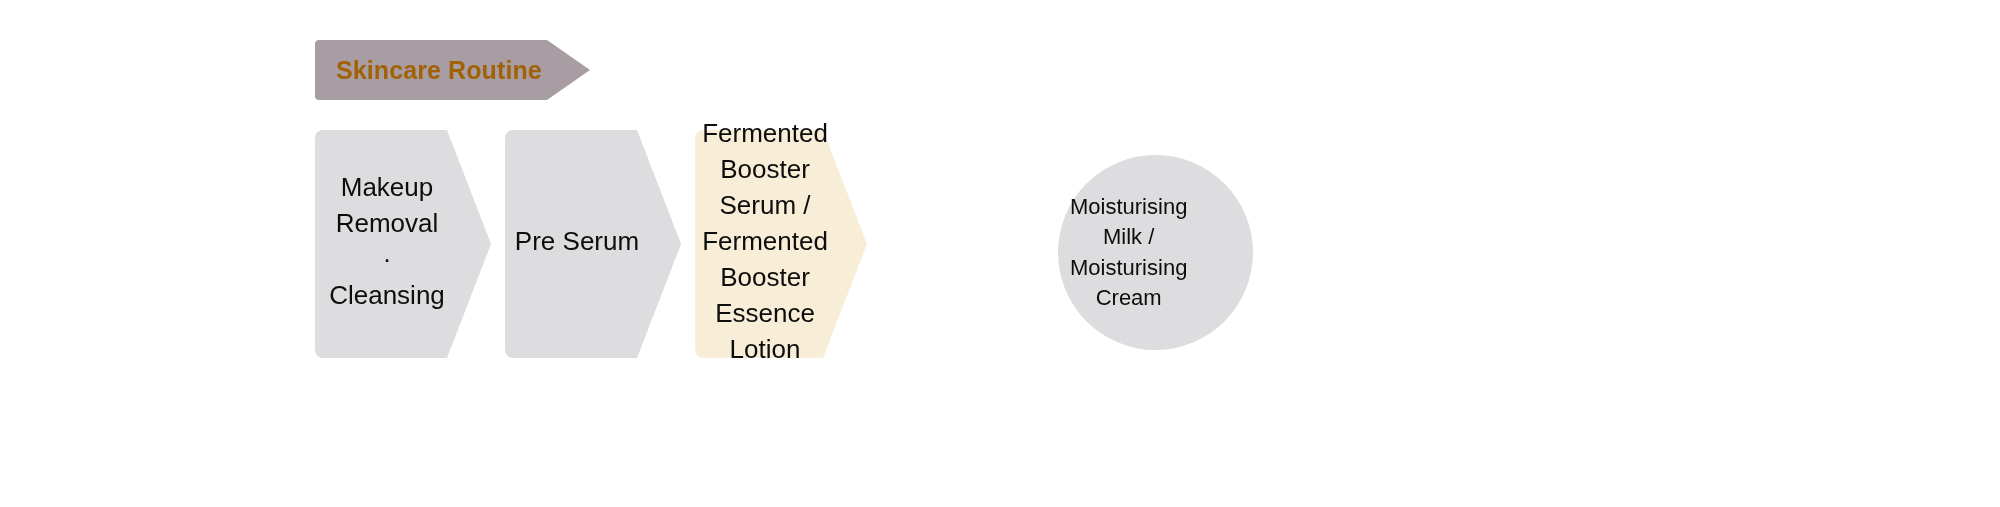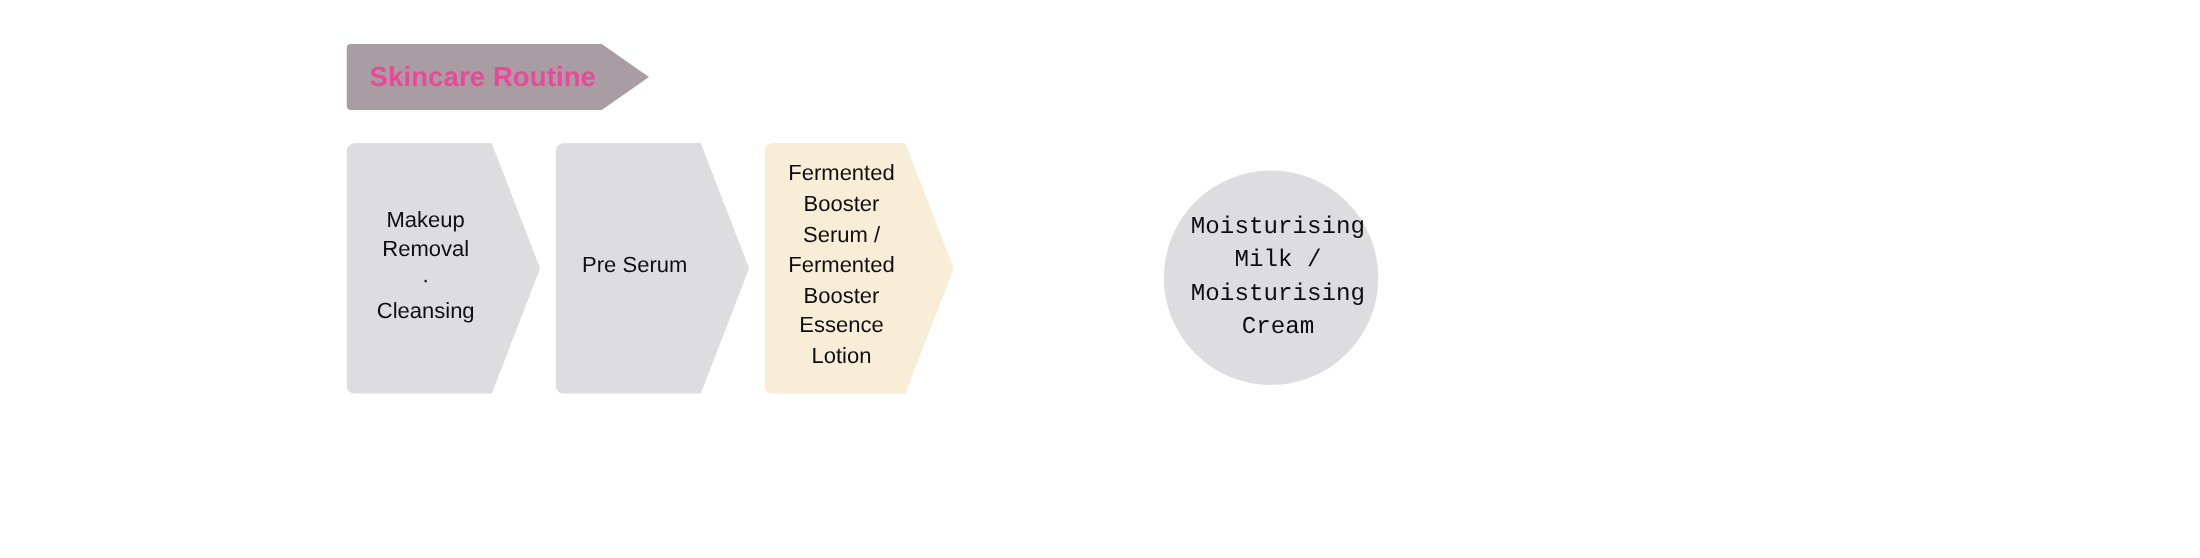--- a/index.html
+++ b/index.html
@@ -41,21 +41,21 @@
     left: 0;
     top: 0;
     width: 232px;
     height: 60px;
     display: flex;
     align-items: center;
     padding-left: 21px;
     box-sizing: border-box;
     font-size: 25px;
     font-weight: bold;
-    color: #ec4899;
+    color: #a16207;
     letter-spacing: 0.1px;
     white-space: nowrap;
     z-index: 2;
   }
 
   
   .step {
     position: absolute;
     top: 130px;
     height: 228px;
@@ -69,21 +69,21 @@
   }
   .step-label {
     position: absolute;
     top: 0;
     height: 224px;
     display: flex;
     flex-direction: column;
     align-items: center;
     justify-content: center;
     text-align: center;
-    font-size: 20px;
+    font-size: 26px;
     line-height: 1.38;
     color: #0d0d0d;
     z-index: 2;
     box-sizing: border-box;
     white-space: pre-line;
   }
 
   .step-1 { left: 315px;  width: 176px; }
   .step-2 { left: 505px;  width: 176px; }
   .step-3 { left: 695px;  width: 172px; }
@@ -98,22 +98,21 @@
   .step-circle {
     position: absolute;
     left: 1058px;
     top: 155px;
     width: 195px;
     height: 195px;
     border-radius: 50%;
     background: #dddddf;
     display: flex;
     align-items: center;
-    justify-content: flex-end;
-    font-family: Liberation Mono, monospace;
+    justify-content: flex-start;
   }
   .step-circle .step-circle-label {
     text-align: center;
     font-size: 22px;
     line-height: 1.38;
     color: #0d0d0d;
     white-space: pre-line;
     padding: 0 12px;
   }
 </style>

